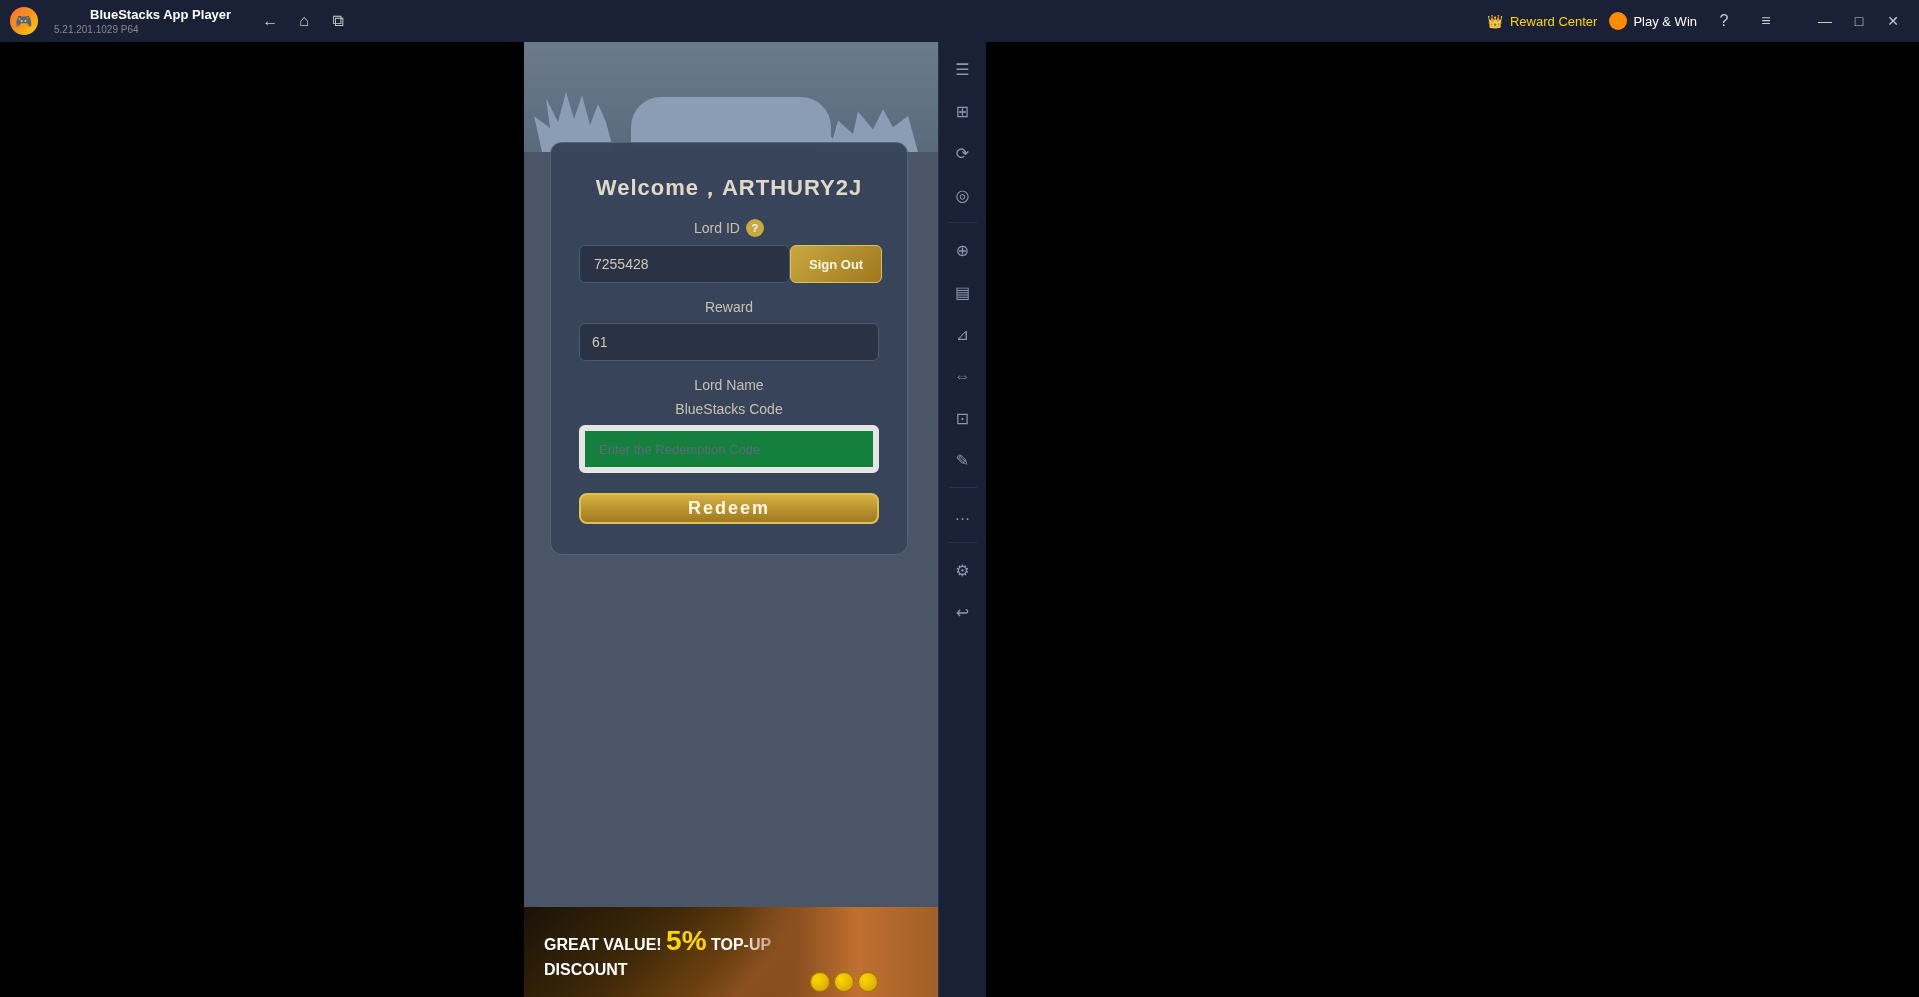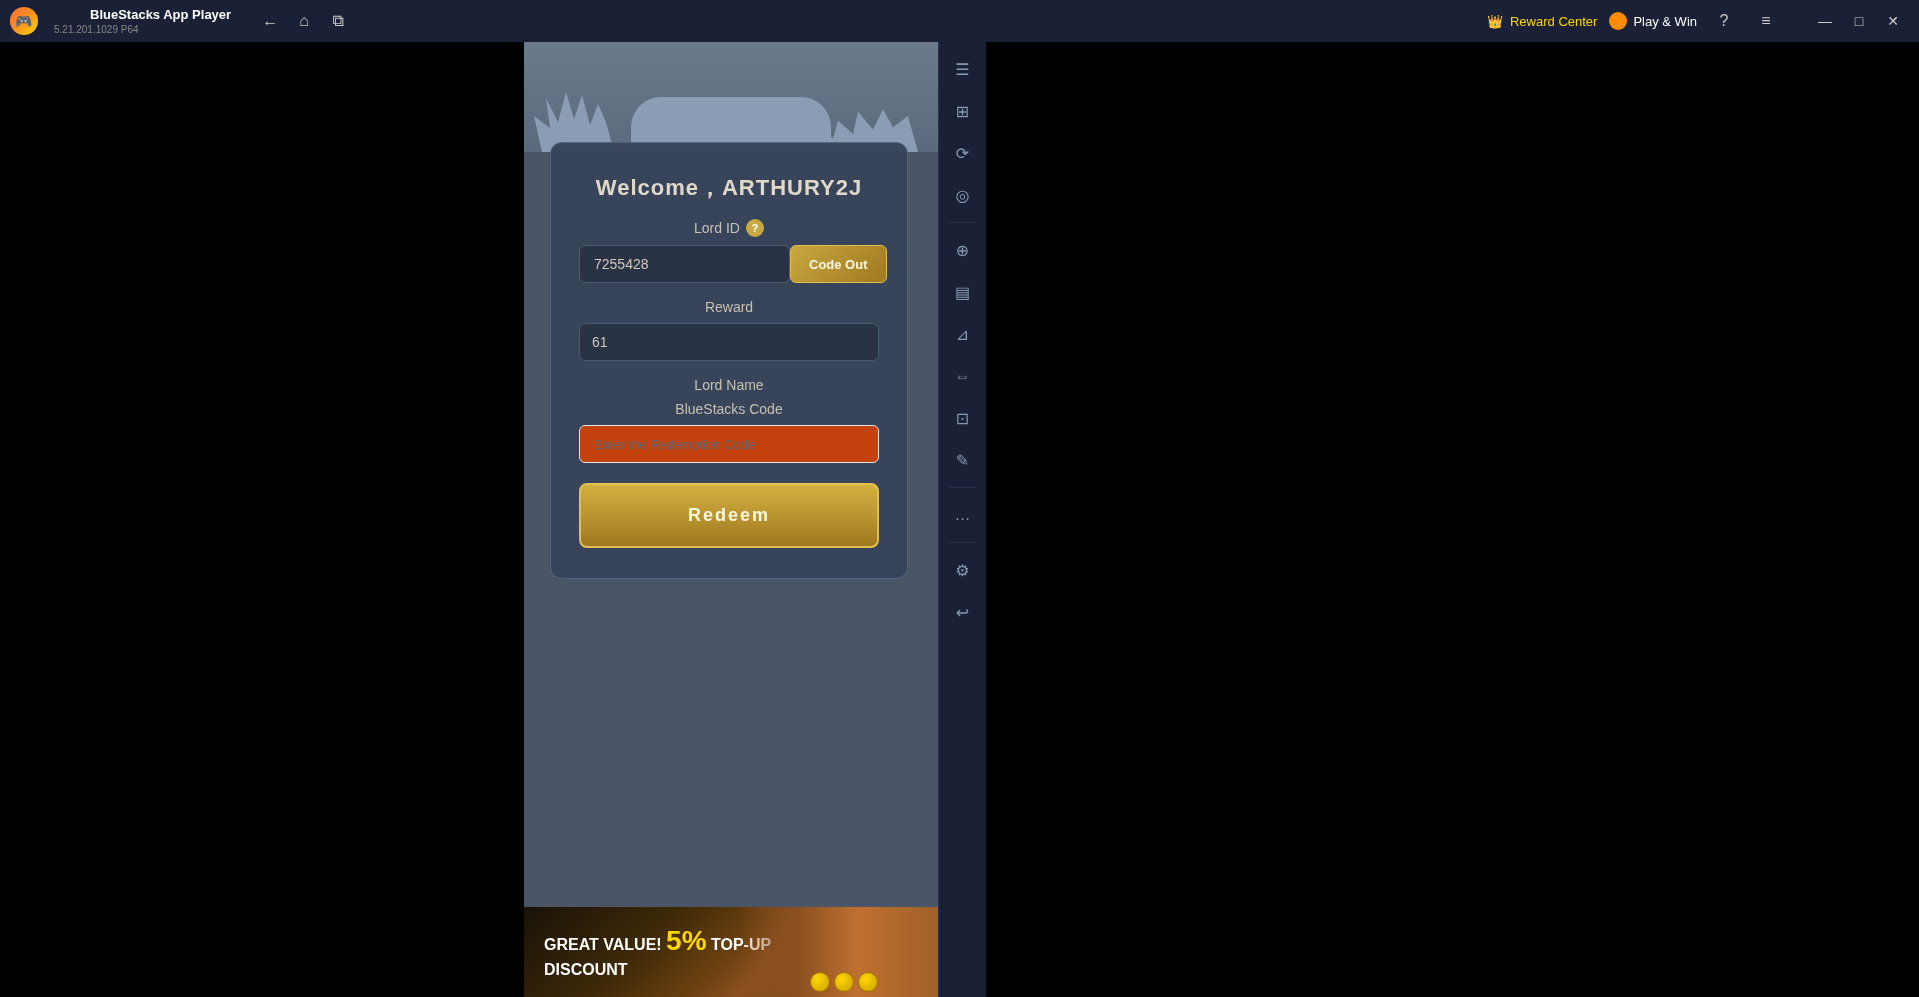--- a/index.html
+++ b/index.html
@@ -248,40 +248,40 @@
       border-radius: 6px;
       padding: 10px 12px;
       color: #d0c8b8;
       font-size: 14px;
       outline: none;
       margin-bottom: 16px;
     }
 
     .redemption-input {
       width: 100%;
-      background: #c2410c;
-      border: 1px solid #e5e5e5;
+      background: #15803d;
+      border: 6px solid #e5e5e5;
       border-radius: 6px;
       padding: 10px 14px;
       color: #d0c8b8;
       font-size: 14px;
       outline: none;
       margin-bottom: 20px;
     }
     .redemption-input::placeholder {
       color: #5a6a7a;
       font-size: 13px;
     }
 
     .redeem-btn {
       width: 100%;
       background: linear-gradient(180deg, #d4b040 0%, #a07820 100%);
       border: 2px solid #e0c050;
       border-radius: 8px;
-      padding: 20px;
+      padding: 3px;
       color: #fff8e0;
       font-size: 18px;
       font-weight: 700;
       cursor: pointer;
       letter-spacing: 2px;
       text-align: center;
     }
 
     
     .game-banner {
@@ -412,21 +412,21 @@
 
       <div class="welcome-text">Welcome，ARTHURY2J</div>
 
       <div class="field-label">
         <span>Lord ID</span>
         <span class="help-icon">?</span>
       </div>
 
       <div class="lord-id-row">
         <input class="field-input" type="text" value="7255428" readonly="" style="">
-        <button class="sign-out-btn">Code Out</button>
+        <button class="sign-out-btn">Sign Out</button>
       </div>
 
       <div class="field-label">
         <span>Reward</span>
       </div>
       <input class="field-input-full" type="text" value="61" readonly="" style="">
 
       <div class="field-label">
         <span>Lord Name</span>
       </div>

